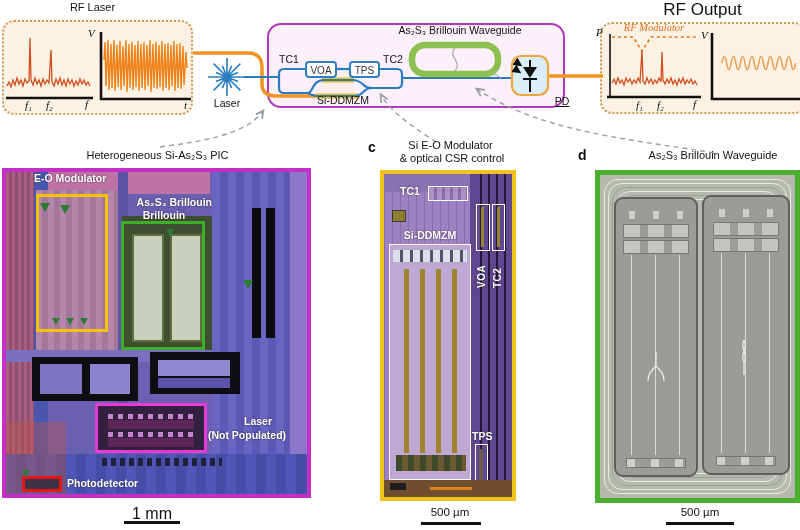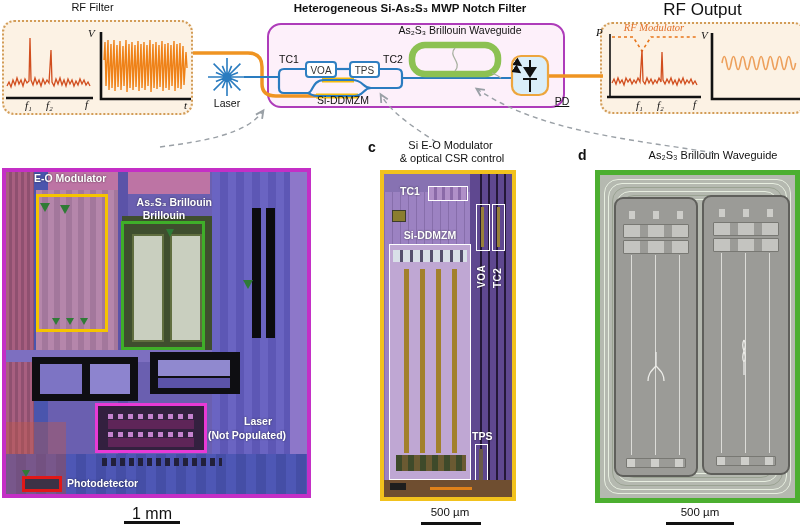--- a/index.html
+++ b/index.html
@@ -227,22 +227,21 @@
       <path d="M80,318 l4,7 l4,-7 Z"></path>
         <path d="M22,470 l4,7 l4,-7 Z"></path>
     </g>
 
     <g fill="none" stroke="#ecece8" stroke-width="1.3">
       <path d="M656,352 V366 M656,366 C650,372 648,375 648,381 M656,366 C662,372 664,375 664,381"></path>
       <path d="M744,340 C739,348 749,354 744,362 M744,340 C749,348 739,354 744,362 M744,362 V375"></path>
     </g>
   </svg>
 
-  <div class="abs t bold ctr" style="left:245px;top:2px;width:330px;font-size:11.5px;">Heterogeneous Si-As₂S₃ MWP Notch Filter</div>
-  <div class="abs t ctr" style="left:45px;top:1px;width:95px;font-size:11px;">RF Filter</div>
+  <div class="abs t ctr" style="left:45px;top:1px;width:95px;font-size:11px;">RF Laser</div>
   <div class="abs t ctr" style="left:655px;top:1px;width:95px;font-size:17px;">RF Output</div>
 
   <div class="abs ital" style="left:88px;top:27px;">V</div>
   <div class="abs ital" style="left:184px;top:99px;">t</div>
   <div class="abs ital" style="left:25px;top:99px;">f₁</div>
   <div class="abs ital" style="left:46px;top:99px;">f₂</div>
   <div class="abs ital" style="left:85px;top:98px;">f</div>
 
   <div class="abs t ctr" style="left:199px;top:98px;width:56px;">Laser</div>
   <div class="abs t ctr" style="left:385px;top:25px;width:150px;">As₂S₃ Brillouin Waveguide</div>
@@ -253,20 +252,21 @@
   <div class="abs t ctr" style="left:312px;top:95px;width:62px;">Si-DDMZM</div>
   <div class="abs t ctr" style="left:549px;top:96px;width:26px;text-decoration:underline;">PD</div>
 
   <div class="abs ital" style="left:596px;top:26px;">P</div>
   <div class="abs ital ctr" style="left:613px;top:22px;width:82px;color:#e2702a;font-size:10.5px;">RF Modulator</div>
   <div class="abs ital" style="left:701px;top:29px;">V</div>
   <div class="abs ital" style="left:636px;top:99px;">f₁</div>
   <div class="abs ital" style="left:657px;top:99px;">f₂</div>
   <div class="abs ital" style="left:693px;top:98px;">f</div>
 
+  <div class="abs t ctr" style="left:30px;top:149px;width:255px;font-size:11px;">Heterogeneous Si-As₂S₃ PIC</div>
   <div class="abs letter" style="left:368px;top:139px;">c</div>
   <div class="abs t ctr" style="left:398px;top:139px;width:105px;font-size:11px;">Si E-O Modulator</div>
   <div class="abs t ctr" style="left:392px;top:152px;width:120px;font-size:11px;">&amp; optical CSR control</div>
   <div class="abs letter" style="left:578px;top:147px;">d</div>
   <div class="abs t ctr" style="left:618px;top:149px;width:190px;font-size:11px;">As₂S₃ Brillouin Waveguide</div>
 
   <div class="abs t ctr" style="left:110px;top:505px;width:84px;font-size:16px;">1 mm</div>
   <div class="scalebar" style="left:124px;top:521px;width:56px;"></div>
   <div class="abs t ctr" style="left:408px;top:506px;width:84px;font-size:11.5px;">500 µm</div>
   <div class="scalebar" style="left:421px;top:522px;width:60px;"></div>

